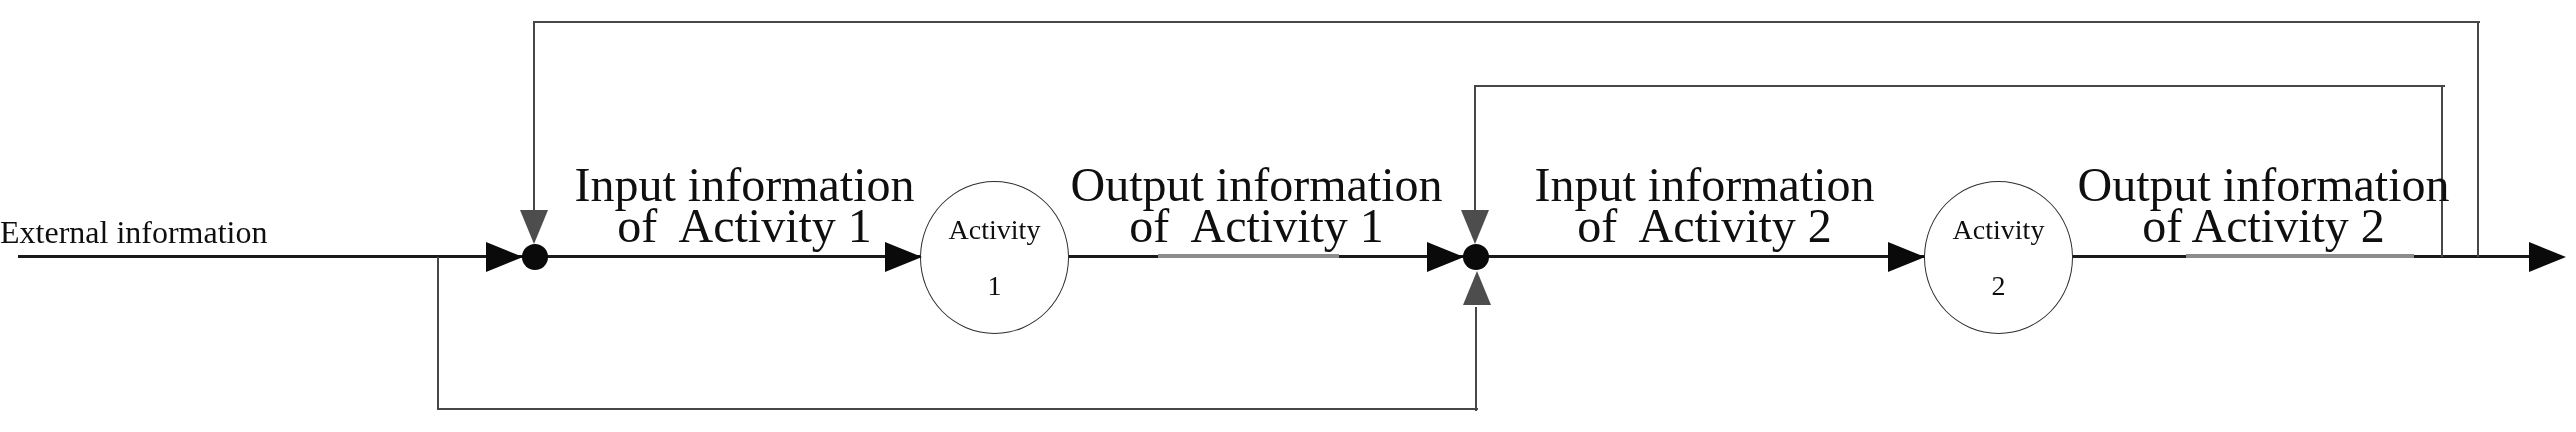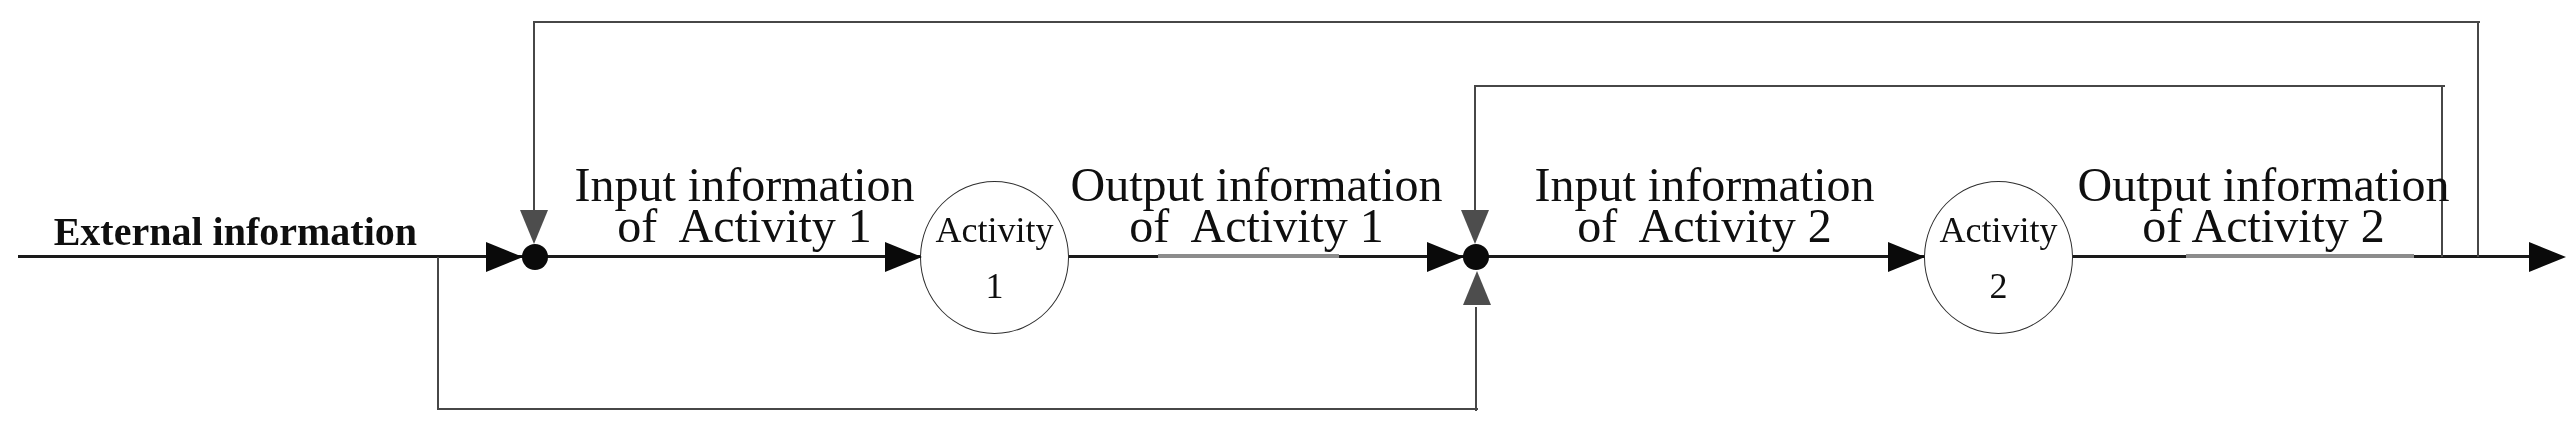--- a/index.html
+++ b/index.html
@@ -28,30 +28,30 @@
   .arrow-up {
     position:absolute; width:0; height:0; z-index:3;
     border-left:14.4px solid transparent; border-right:14.4px solid transparent;
     border-bottom:34px solid #4d4d4d;
   }
   .node {
     position:absolute; width:149px; height:153px; border-radius:50%;
     background:#ffffff; border:1.6px solid #2e2e2e; box-sizing:border-box;
     z-index:3; display:flex; flex-direction:column; align-items:center;
     justify-content:center; text-align:center;
-    font-size:36px; line-height:42px;gap:14px;
+    font-size:28px; line-height:42px;gap:14px;
   }
   .flow-label {
     position:absolute; width:401px; text-align:center; z-index:5;
     font-size:48px; line-height:41px;
   }
   .flow-label div { white-space:pre; }
   .src-label {
-    position:absolute; width:417px; text-align:right; z-index:5;
-    font-size:40px; line-height:40px; white-space:pre;font-weight:bold;
+    position:absolute; width:417px; text-align:left; z-index:5;
+    font-size:32px; line-height:40px; white-space:pre;
   }
 </style>
 </head>
 <body>
 
 <div id="canvas">
 
   <div class="main-line" style="left:17.7px; top:255px; width:2511px; height:3.2px;"></div>
 
   <div class="gray-seg" style="left:1158px; top:254px; width:181px;"></div>

